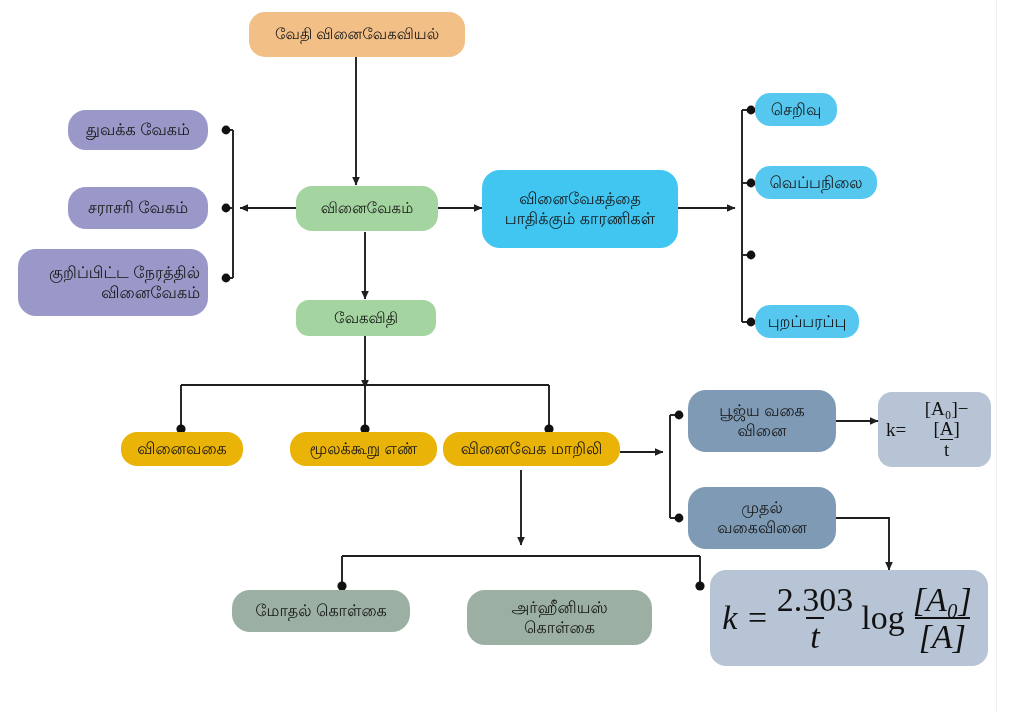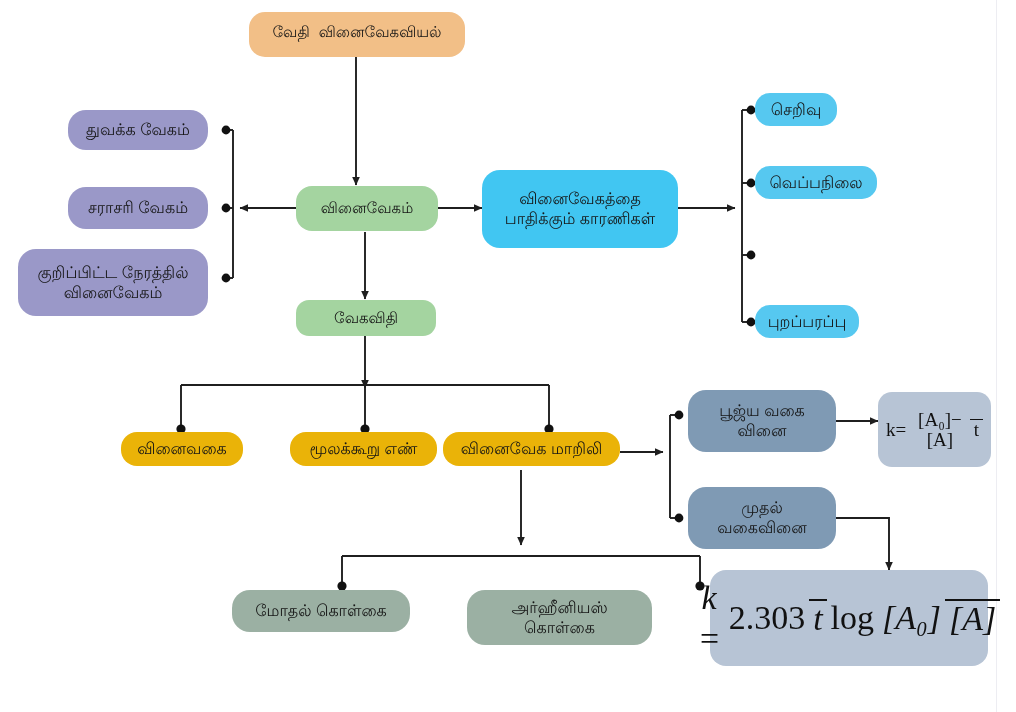--- a/index.html
+++ b/index.html
@@ -26,21 +26,21 @@
     display:flex;
     align-items:center;
     justify-content:center;
     text-align:center;
     line-height:1.22;
     color:#151515;
     padding:2px 8px;
     border-radius:14px;
   }
   .n-root   {background:#f2bf87;border-radius:16px;}
-  .n-purple {background:#9a98c8;border-radius:18px;}
+  .n-purple {background:#9a98c8;border-radius:18px;text-align:right;}
   .n-green  {background:#a4d4a0;border-radius:16px;}
   .n-cyan   {background:#56c8f0;border-radius:15px;}
   .n-cyanbig{background:#41c6f2;border-radius:18px;}
   .n-salmon {background:#eab308;border-radius:16px;}
   .n-slate  {background:#7f9ab4;border-radius:18px;}
   .n-sage   {background:#9bb0a3;border-radius:18px;}
   .n-formula{background:#b7c4d5;border-radius:14px;}
   .fs14{font-size:16px;}
   .fs15{font-size:15px;}
 
@@ -50,21 +50,21 @@
     color:#111;
     display:flex;
     align-items:center;
     justify-content:center;
     gap:4px;
   }
   .frm-small{font-size:19px;}
   .frm-big{font-size:34px;}
   .frac{
     display:inline-flex;
-    flex-direction:row;
+    flex-direction:column;
     align-items:center;
     justify-content:center;
     vertical-align:middle;
     line-height:1.04;
   }
   .frac .num{padding:0 4px;}
   .frac .den{padding:0 4px;border-top:1.6px solid #111;}
   .frm-big .frac .den{border-top-width:2px;}
   .ital{font-style:italic;}
   .rule{
@@ -141,21 +141,21 @@
       <circle cx="181" cy="429" r="4.6"></circle>
       <circle cx="365" cy="429" r="4.6"></circle>
       <circle cx="549" cy="429" r="4.6"></circle>
       <circle cx="679" cy="415" r="4.4"></circle>
       <circle cx="679" cy="518" r="4.4"></circle>
       <circle cx="342" cy="586" r="4.6"></circle>
       <circle cx="700" cy="586" r="4.6"></circle>
     </g>
   </svg>
 
-  <div class="node n-root fs15" style="left:249px;top:12px;width:216px;height:45px;font-family:Liberation Mono, monospace;">
+  <div class="node n-root fs15" style="left:249px;top:12px;width:216px;height:45px;">
     <span>வேதி வினைவேகவியல்</span>
   </div>
 
   <div class="node n-purple fs14" style="left:68px;top:110px;width:140px;height:40px;">
     <span>துவக்க வேகம்</span>
   </div>
   <div class="node n-purple fs14" style="left:68px;top:187px;width:140px;height:42px;">
     <span>சராசரி வேகம்</span>
   </div>
   <div class="node n-purple fs14" style="left:18px;top:249px;width:190px;height:67px;">

